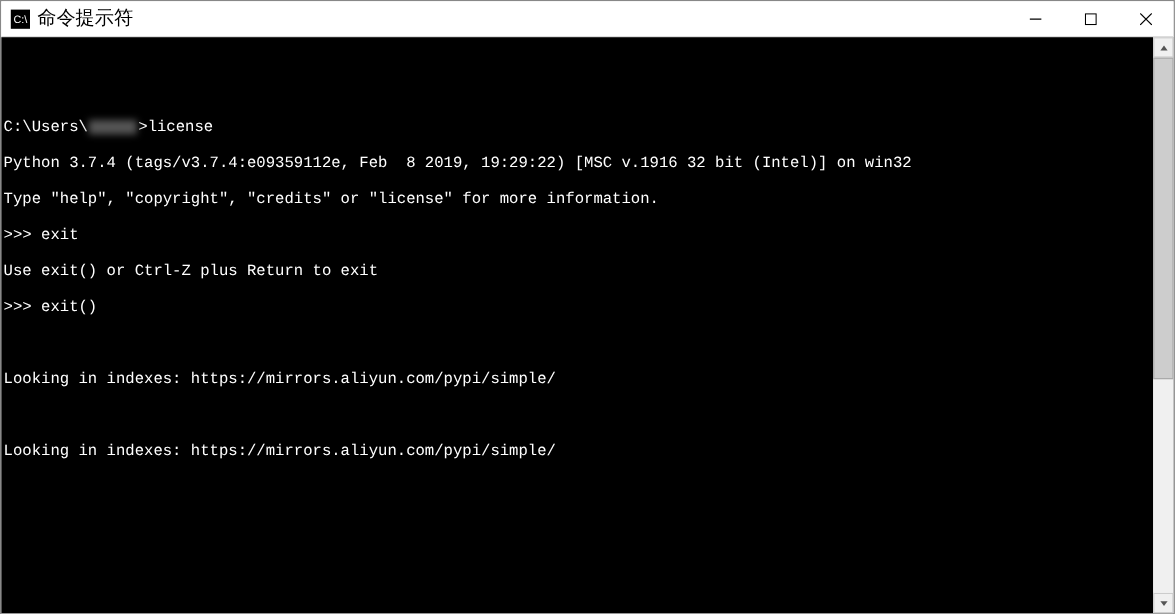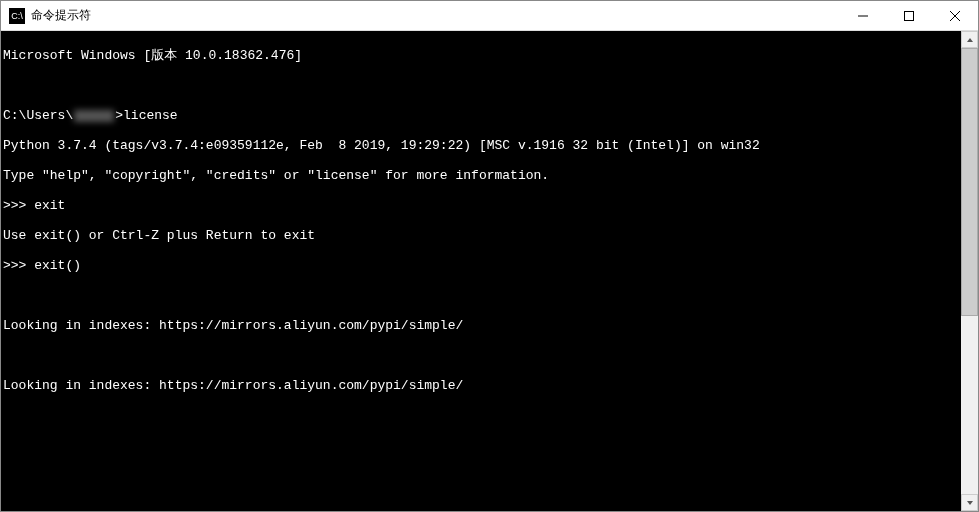--- a/index.html
+++ b/index.html
@@ -26,21 +26,21 @@
       margin-right: 6px;
       display: flex;
       align-items: center;
       justify-content: center;
       font-size: 9px;
       background: #000;
       color: #fff;
       font-family: sans-serif;
     }
     .title-text {
-      font-size: 12px;
+      font-size: 16px;
       color: #000;
       flex: 1;
       font-family: 'Microsoft YaHei', 'SimSun', sans-serif;
     }
     .window-controls {
       display: flex;
       height: 100%;
     }
     .win-btn {
       width: 46px;
@@ -93,21 +93,21 @@
     .scrollbar-thumb {
       position: absolute;
       top: 0;
       left: 0;
       right: 0;
       height: 60%;
       background: #cdcdcd;
       border: 1px solid #aaa;
     }
     .line { display: block; min-height: 15px; }
-    .prompt-user { display: inline-block; }
+    .prompt-user { display: inline-block; margin-top: 20px; }
     .blurred {
       display: inline-block;
       width: 40px;
       height: 12px;
       background: #555;
       filter: blur(3px);
       vertical-align: middle;
       margin: 0 1px;
     }
   </style>
@@ -134,21 +134,20 @@
       <svg width="10" height="10" viewBox="0 0 10 10">
           <line x1="0" y1="0" x2="10" y2="10" stroke="black" stroke-width="1"></line>
           <line x1="10" y1="0" x2="0" y2="10" stroke="black" stroke-width="1"></line>
         </svg>
     </div>
   </div>
 </div>
 
 <div class="console">
   <div class="console-content">
-<span class="line">Microsoft Windows [版本 10.0.18362.476]</span>
 <span class="line"></span>
 <span class="line"><span class="prompt-user">C:\Users\</span><span class="blurred"></span><span>&gt;</span><span>license</span></span>
 <span class="line">Python 3.7.4 (tags/v3.7.4:e09359112e, Feb  8 2019, 19:29:22) [MSC v.1916 32 bit (Intel)] on win32</span>
 <span class="line">Type "help", "copyright", "credits" or "license" for more information.</span>
 <span class="line">&gt;&gt;&gt; exit</span>
 <span class="line">Use exit() or Ctrl-Z plus Return to exit</span>
 <span class="line">&gt;&gt;&gt; exit()</span>
 <span class="line"></span>
 <span class="line">Looking in indexes: https://mirrors.aliyun.com/pypi/simple/</span>
 <span class="line"></span>

